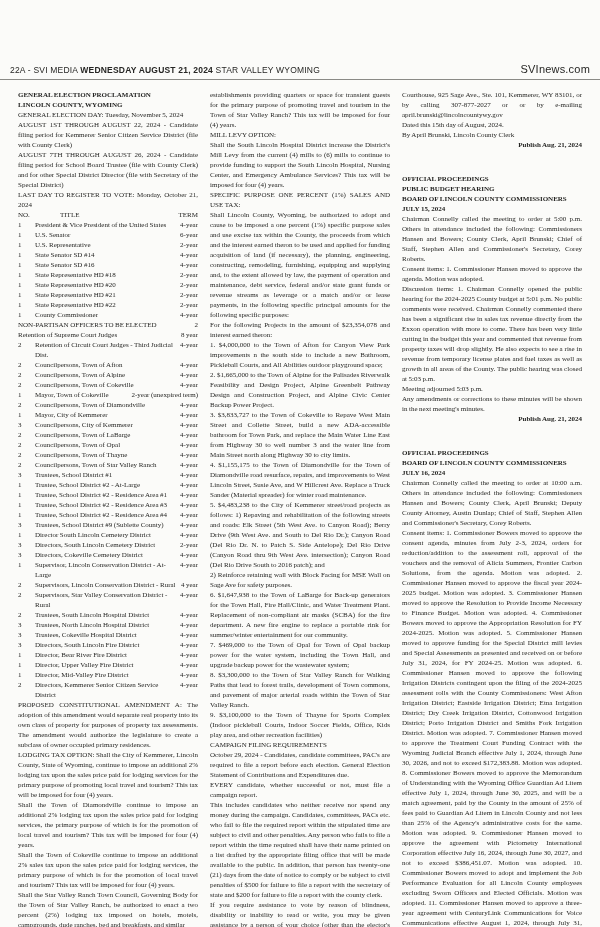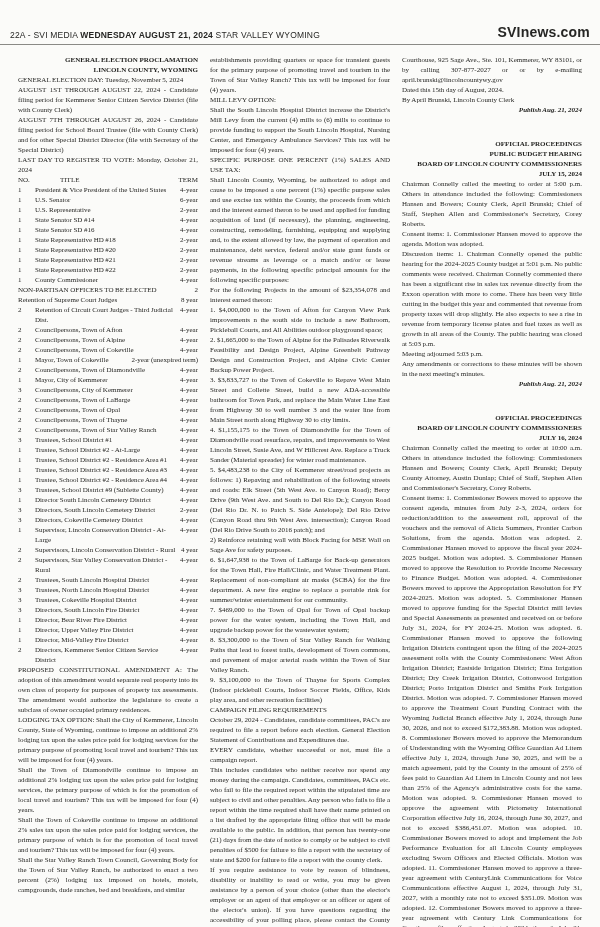--- a/index.html
+++ b/index.html
@@ -14,38 +14,38 @@
     box-sizing:border-box;
   }
   .masthead{
     display:flex;justify-content:space-between;align-items:flex-end;
     padding:24px 10px 4px 10px;
     font-size:8.5px;letter-spacing:.2px;
     border-bottom:1px solid #8a8a86;
     font-family:"Liberation Sans","DejaVu Sans",sans-serif;
   }
   .masthead .bold{font-weight:bold;}
-  .masthead-right{font-weight:bold;font-size:14px;}
+  .masthead-right{font-weight:normal;font-size:11px;margin-top:39px;}
   .columns{
     display:flex;
     gap:12px;
     padding:10px 18px 0 18px;
     box-sizing:border-box;
   }
   .col{
     flex:1 1 0;
     font-size:7px;
     line-height:10px;
     text-align:left;
     word-spacing:-0.2px;
   }
   .block{min-height:10px;}
   .block.p{text-align:justify;}
-  .block.h{text-align:right;font-weight:bold;}
-  .block.pub{text-align:right;font-weight:bold;font-style:italic;}
+  .block.h{text-align:left;font-weight:bold;}
+  .block.pub{text-align:right;font-weight:bold;}
   .block.gap{height:12px;}
   .officer-header{display:flex;gap:25px;}
   .officer-header .o-no{flex:0 0 17px;}
   .officer-header .o-title{flex:1 1 auto;}
   .officer-header .o-term{flex:0 0 auto;}
   .officer-row{display:flex;}
   .o-no{flex:0 0 17px;}
   .o-title{flex:1 1 auto;padding-right:3px;}
   .o-term{flex:0 0 auto;text-align:left;}
 </style>

